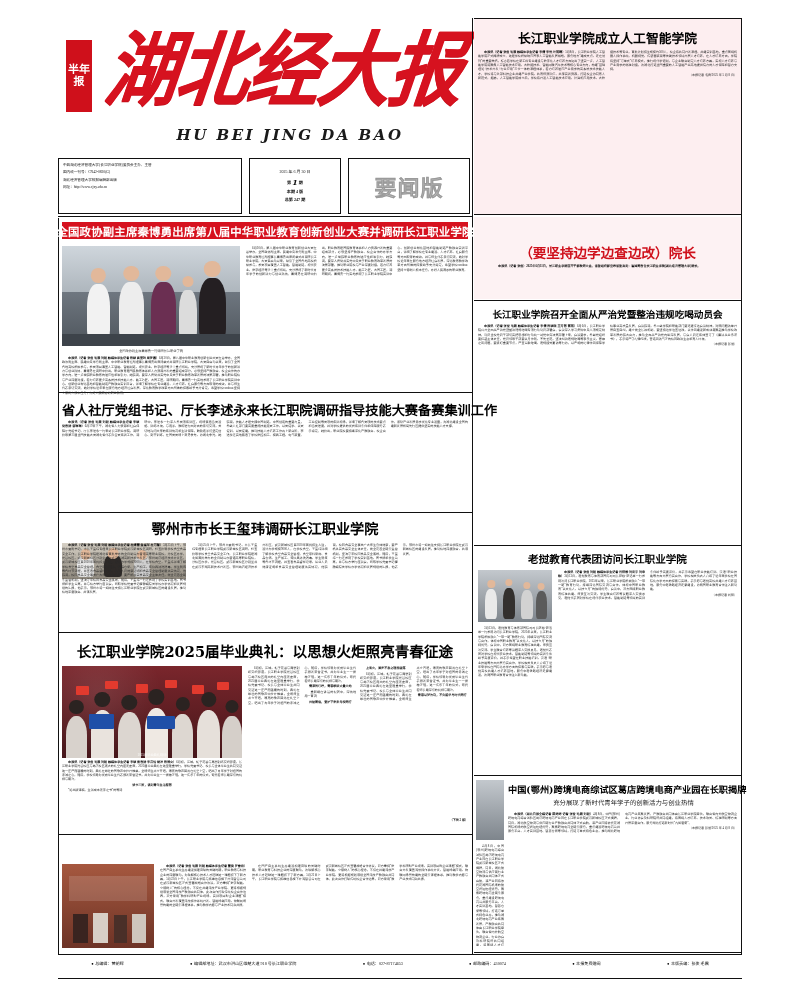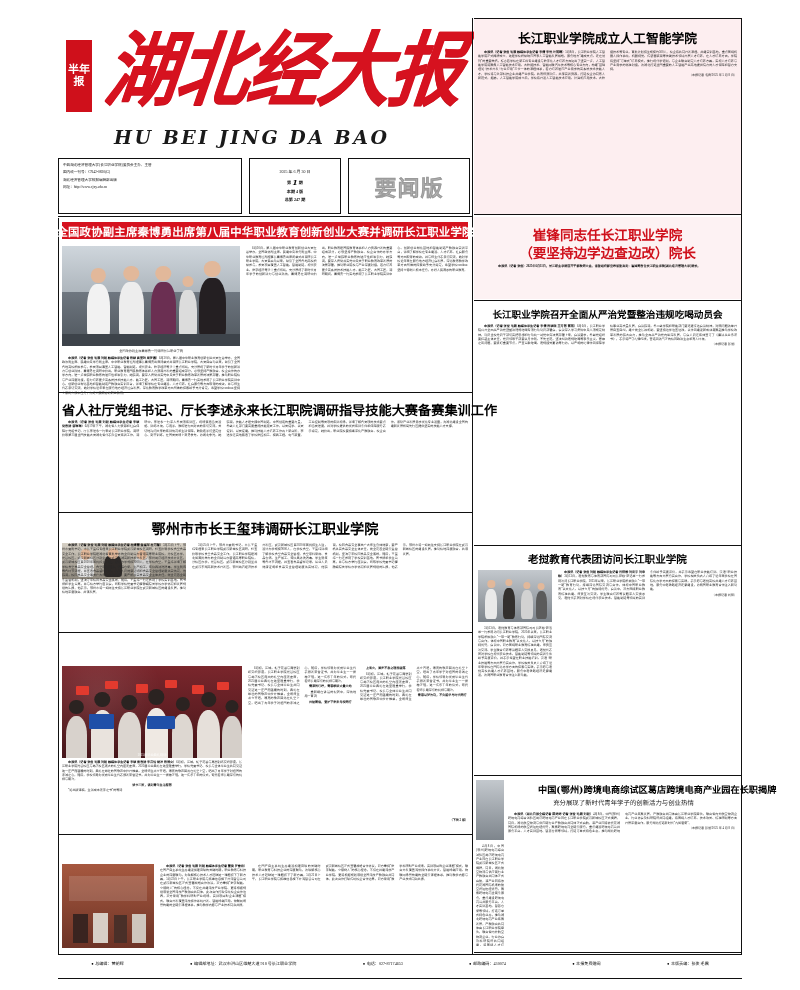--- a/index.html
+++ b/index.html
@@ -43,23 +43,24 @@
     font-weight:bold;font-style:italic;
     font-family:"DejaVu Serif",serif;
     letter-spacing:-1px;
     white-space:nowrap;
     transform:skewX(-7deg) scaleY(1.12);
     transform-origin:left center;
     text-shadow:1px 0 0 #d6121f, 0 1px 0 #c00d19;
   }
   .masthead-pinyin{
     position:absolute;left:56px;top:108px;width:352px;
+    text-align:center;
     font-family:"DejaVu Serif",serif;
     font-weight:bold;font-style:italic;
-    font-size:19px;letter-spacing:2.5px;
+    font-size:15px;letter-spacing:2.5px;
     color:#1a1a1a;
   }
 
   
   .infobar{position:absolute;left:58px;top:158px;width:412px;height:56px;
     display:flex;gap:7px;align-items:stretch;}
   .info-box{border:1px solid #111;padding:3px 4px;box-sizing:border-box;}
   .info-left{width:184px;}
   .info-left div{font-size:3.6px;line-height:2.05;color:#111;white-space:nowrap;}
   .info-mid{width:92px;text-align:center;display:flex;flex-direction:column;
@@ -251,20 +252,23 @@
       </div>
   </div>
 
   <div class="body-col" style="position:absolute;left:62px;top:543px;width:124px;height:84px;overflow:hidden;">
     <p><span class="lede byline">本报讯（记者 张俊 毛震 刘毅 融媒体学生记者 杜婧蕾 金崔军 杜可馨）</span><span>3月25日上午，鄂州市委副书记、市长王玺玮专程来长江职业学院武汉新城校区调研，检查指导学校食堂食品安全工作。长江职业学院是湖北省首批举办的全日制公办普通高等职业院校，分校区办学，光谷校区、武汉新城校区分别坐落在武汉东湖高新技术开发区、鄂州葛店经济技术开发区。武汉新城校区自2020年首批招生入驻，设计办学规模9000人。在学校食堂，王玺玮详细了解学校食堂食品安全管理、食堂原料采购、食品仓储、生产加工、餐饮具清洗消毒、学生就餐等各环节流程，并查看食品留样记录、从业人员健康证明和食品安全管理制度落实情况。他强调，校园食品安全事关广大师生身体健康，要严格落实食品安全主体责任，健全完善全链条监管机制，坚决守牢校园食品安全底线。随后，王玺玮一行还参观了学校实训基地、图书馆和学生公寓，并与校方举行座谈会，听取学校党委书记廖静娟有关学校办学情况和发展规划的汇报。他表示，鄂州市将一如既往支持长江职业学院在武汉新城校区的建设发展，推动校地深度融合、共谋发展。</span></p>
   </div>
   <div class="body-col cols4" style="position:absolute;left:192px;top:543px;width:276px;height:84px;overflow:hidden;">
     <p>3月25日上午，鄂州市委副书记、市长王玺玮专程来长江职业学院武汉新城校区调研，检查指导学校食堂食品安全工作。长江职业学院是湖北省首批举办的全日制公办普通高等职业院校，分校区办学，光谷校区、武汉新城校区分别坐落在武汉东湖高新技术开发区、鄂州葛店经济技术开发区。武汉新城校区自2020年首批招生入驻，设计办学规模9000人。在学校食堂，王玺玮详细了解学校食堂食品安全管理、食堂原料采购、食品仓储、生产加工、餐饮具清洗消毒、学生就餐等各环节流程，并查看食品留样记录、从业人员健康证明和食品安全管理制度落实情况。他强调，校园食品安全事关广大师生身体健康，要严格落实食品安全主体责任，健全完善全链条监管机制，坚决守牢校园食品安全底线。随后，王玺玮一行还参观了学校实训基地、图书馆和学生公寓，并与校方举行座谈会，听取学校党委书记廖静娟有关学校办学情况和发展规划的汇报。他表示，鄂州市将一如既往支持长江职业学院在武汉新城校区的建设发展，推动校地深度融合、共谋发展。</p>
   </div>
 
+  <div class="hl" style="left:62px;top:640px;width:406px;font-size:14.6px;">
+    <span>长江职业学院</span><span style="font-family:'DejaVu Serif',serif;">2025</span><span>届毕业典礼：以思想火炬照亮青春征途</span>
+  </div>
 
   <div class="photo photo-grad" style="left:62px;top:666px;width:180px;height:92px;">
     <div class="bg"></div>
     <div class="gperson" style="left:2%;width:12%;height:46%;">
         <i></i>
       </div>
     <div class="gperson" style="left:16%;width:13%;height:52%;background:#e9e3dd;">
         <i></i>
       </div>
     <div class="gperson" style="left:31%;width:13%;height:50%;background:#dcd6d0;">
@@ -333,21 +337,20 @@
   </div>
 
   <div class="tint" style="left:474px;top:19px;width:267px;height:195px;"></div>
   <div class="hl" style="left:476px;top:28px;width:263px;font-size:12.8px;">长江职业学院成立人工智能学院</div>
   <div class="body-col cols2" style="position:absolute;left:478px;top:50px;width:259px;height:158px;overflow:hidden;">
     <p><span class="lede byline">本报讯（记者 张俊 毛震 融媒体学生记者 李倩 李悦 叶雨晴）</span><span>5月8日，长江职业学院人工智能学院正式揭牌成立。这是学校积极响应国家人工智能发展战略、服务地方"建成支点、走在前列"的重要举措，标志着学校在新工科专业建设与数字化人才培养方面迈出了坚实一步。人工智能学院将聚焦人工智能技术应用、大数据技术、智能网联汽车技术等核心专业方向，构建"基础理论+技术开发+行业应用"三位一体的课程体系，着力培养适应产业需求的高素质技术技能人才。学校将与头部科技企业共建产业学院、共育师资队伍、共享实训资源，打造校企协同育人新范式。据悉，人工智能学院成立后，学校将开设人工智能技术应用、计算机应用技术、大数据技术等专业，首批计划招生规模约500人。校企将共同开发课程、共建实训基地，重点围绕机器人操作系统、机器视觉、传感器装调等关键技术领域开展人才培养。在人才培养方面，学院将坚持"订单式"培养模式，推行现代学徒制，与企业联合制定人才培养方案，实现人才培养与产业需求的精准对接，为湖北打造全国重要的人工智能产业高地提供有力的人才保障和智力支持。</span></p>
     <p style="text-align:right;text-indent:0;">（本报记者 毛震/2025 年 5 月 8 日）</p>
   </div>
 
   <div class="tint-soft" style="left:474px;top:217px;width:267px;height:82px;"></div>
-  <div class="hl" style="left:476px;top:224px;width:263px;font-size:13.6px;color:#cf101b;">崔锋同志任长江职业学院</div>
   <div class="hl" style="left:476px;top:242px;width:263px;font-size:13.6px;color:#cf101b;">（要坚持边学边查边改）院长</div>
   <div class="body-col" style="position:absolute;left:492px;top:264px;width:236px;height:30px;overflow:hidden;">
     <p><span class="lede byline">本报讯（记者 张俊）2025年6月11日，长江职业学院召开干部教师大会。省委组织部宣布省委决定：崔锋同志任长江职业学院(湖北经济管理大学)院长。</span></p>
   </div>
 
   <div class="hl sans" style="left:476px;top:307px;width:263px;font-size:9.6px;">长江职业学院召开全面从严治党暨整治违规吃喝动员会</div>
   <div class="body-col cols2" style="position:absolute;left:478px;top:324px;width:259px;height:214px;overflow:hidden;">
     <p><span class="lede byline">本报讯（记者 张俊 毛震 融媒体学生记者 李倩 陈颖晓 王芳慧 蔡雨）</span><span>6月6日，长江职业学院召开全面从严治党暨整治违规吃喝专项行动动员部署会。会议深入学习贯彻中央八项规定精神，动员全校党员干部切实把思想和行动统一到党中央决策部署上来。会议要求，各级党组织要扛起主体责任，党员领导干部要以身作则、率先垂范，坚决纠治违规吃喝等享乐主义、奢靡之风问题。要紧盯重要节点，严查公款吃喝、违规接受宴请等行为，以严明的纪律作风保障学校事业高质量发展。会议强调，各二级学院和职能部门要迅速传达会议精神，对照问题清单开展自查自纠，建立健全长效机制。要坚持边学边查边改，以作风建设新成效凝聚起推动学校改革发展的强大合力，推动全面从严治党向纵深发展。与会人员还集体签订了《廉洁从业承诺书》，表示将严守纪律红线，营造风清气正的校园政治生态和育人环境。</span></p>
     <p style="text-align:right;text-indent:0;">（本报记者 张俊）</p>
   </div>
@@ -372,21 +375,21 @@
     <p>3月13日，老挝教育与体育部国际司司长萨穆·萨洛米一行参观访问长江职业学院。2025年以来，长江职业学院积极融入"一带一路"教育行动，持续深化国际交流与合作，体现中国职业教育"以文化人、以技立身"的独特优势。会谈中，双方围绕职业教育标准共建、师资互访交流、学生联合培养等议题深入交换意见。老挝代表团对学校在现代农业技术、智能制造等领域的实训条件给予高度评价，并表示希望在职业技能培训、汉语+职业技能等方面开展务实合作。学校相关负责人介绍了近年来学校在国际化办学方面的探索与实践，表示愿与老挝高校共建人才培养基地，服务中老铁路经济走廊建设，为两国职业教育合作注入新动能。</p>
   </div>
   <div class="body-col cols2" style="position:absolute;left:558px;top:570px;width:179px;height:196px;overflow:hidden;">
     <p><span class="lede byline">本报讯（记者 张俊 刘毅 融媒体学生记者 肖阳静 刘宏宇 刘申敏）</span><span>3月13日，老挝教育与体育部国际司司长萨穆·萨洛米一行参观访问长江职业学院。2025年以来，长江职业学院积极融入"一带一路"教育行动，持续深化国际交流与合作，体现中国职业教育"以文化人、以技立身"的独特优势。会谈中，双方围绕职业教育标准共建、师资互访交流、学生联合培养等议题深入交换意见。老挝代表团对学校在现代农业技术、智能制造等领域的实训条件给予高度评价，并表示希望在职业技能培训、汉语+职业技能等方面开展务实合作。学校相关负责人介绍了近年来学校在国际化办学方面的探索与实践，表示愿与老挝高校共建人才培养基地，服务中老铁路经济走廊建设，为两国职业教育合作注入新动能。</span></p>
     <p style="text-align:right;text-indent:0;">（本报记者 刘毅）</p>
   </div>
 
   <div class="photo photo-gray" style="left:476px;top:780px;width:28px;height:60px;">
     <div class="bg"></div>
   </div>
-  <div class="hl" style="left:538px;top:782px;width:231px;font-size:9.2px;">中国(鄂州)跨境电商综试区葛店跨境电商产业园在长职揭牌</div>
+  <div class="hl" style="left:508px;top:782px;width:231px;font-size:9.2px;">中国(鄂州)跨境电商综试区葛店跨境电商产业园在长职揭牌</div>
   <div class="hl-sub" style="left:508px;top:798px;width:231px;font-size:6.4px;">充分展现了新时代青年学子的创新活力与创业热情</div>
   <div class="body-col cols2" style="position:absolute;left:508px;top:812px;width:229px;height:134px;overflow:hidden;">
     <p><span class="lede byline">本报讯（湖北日报全媒记者 薛婷婷 记者 张俊 毛震 刘毅）</span><span>4月8日，中国(鄂州)跨境电商综合试验区葛店跨境电商产业园在长江职业学院武汉新城校区正式揭牌。同日，湖北航空物流与供应链行业产教融合共同体正式启航。该产业园将依托花湖国际机场的航空货运枢纽优势，聚焦跨境电商全链条服务，重点建设跨境电商公共服务平台、人才实训基地、智慧仓储等领域，打造订单式特色业态，推动湖北跨境电商产业集聚发展。产教融合共同体由长江职业学院牵头，联合省内外航空物流企业、行业协会及科研院所共同组建，将围绕人才培养、技术攻关、标准研制等方面开展深度合作，服务湖北打造新时代"九省通衢"。</span></p>
     <p style="text-align:right;text-indent:0;">（本报记者 张俊/2025 年 4 月 8 日）</p>
   </div>
   <div class="body-col" style="position:absolute;left:476px;top:844px;width:28px;height:102px;overflow:hidden;">
     <p>4月8日，中国(鄂州)跨境电商综合试验区葛店跨境电商产业园在长江职业学院武汉新城校区正式揭牌。同日，湖北航空物流与供应链行业产教融合共同体正式启航。该产业园将依托花湖国际机场的航空货运枢纽优势，聚焦跨境电商全链条服务，重点建设跨境电商公共服务平台、人才实训基地、智慧仓储等领域，打造订单式特色业态，推动湖北跨境电商产业集聚发展。产教融合共同体由长江职业学院牵头，联合省内外航空物流企业、行业协会及科研院所共同组建，将围绕人才培养、技术攻关、标准研制等方面开展深度合作，服务湖北打造新时代"九省通衢"。</p>
   </div>
 
   <div class="foot-rule"></div>

